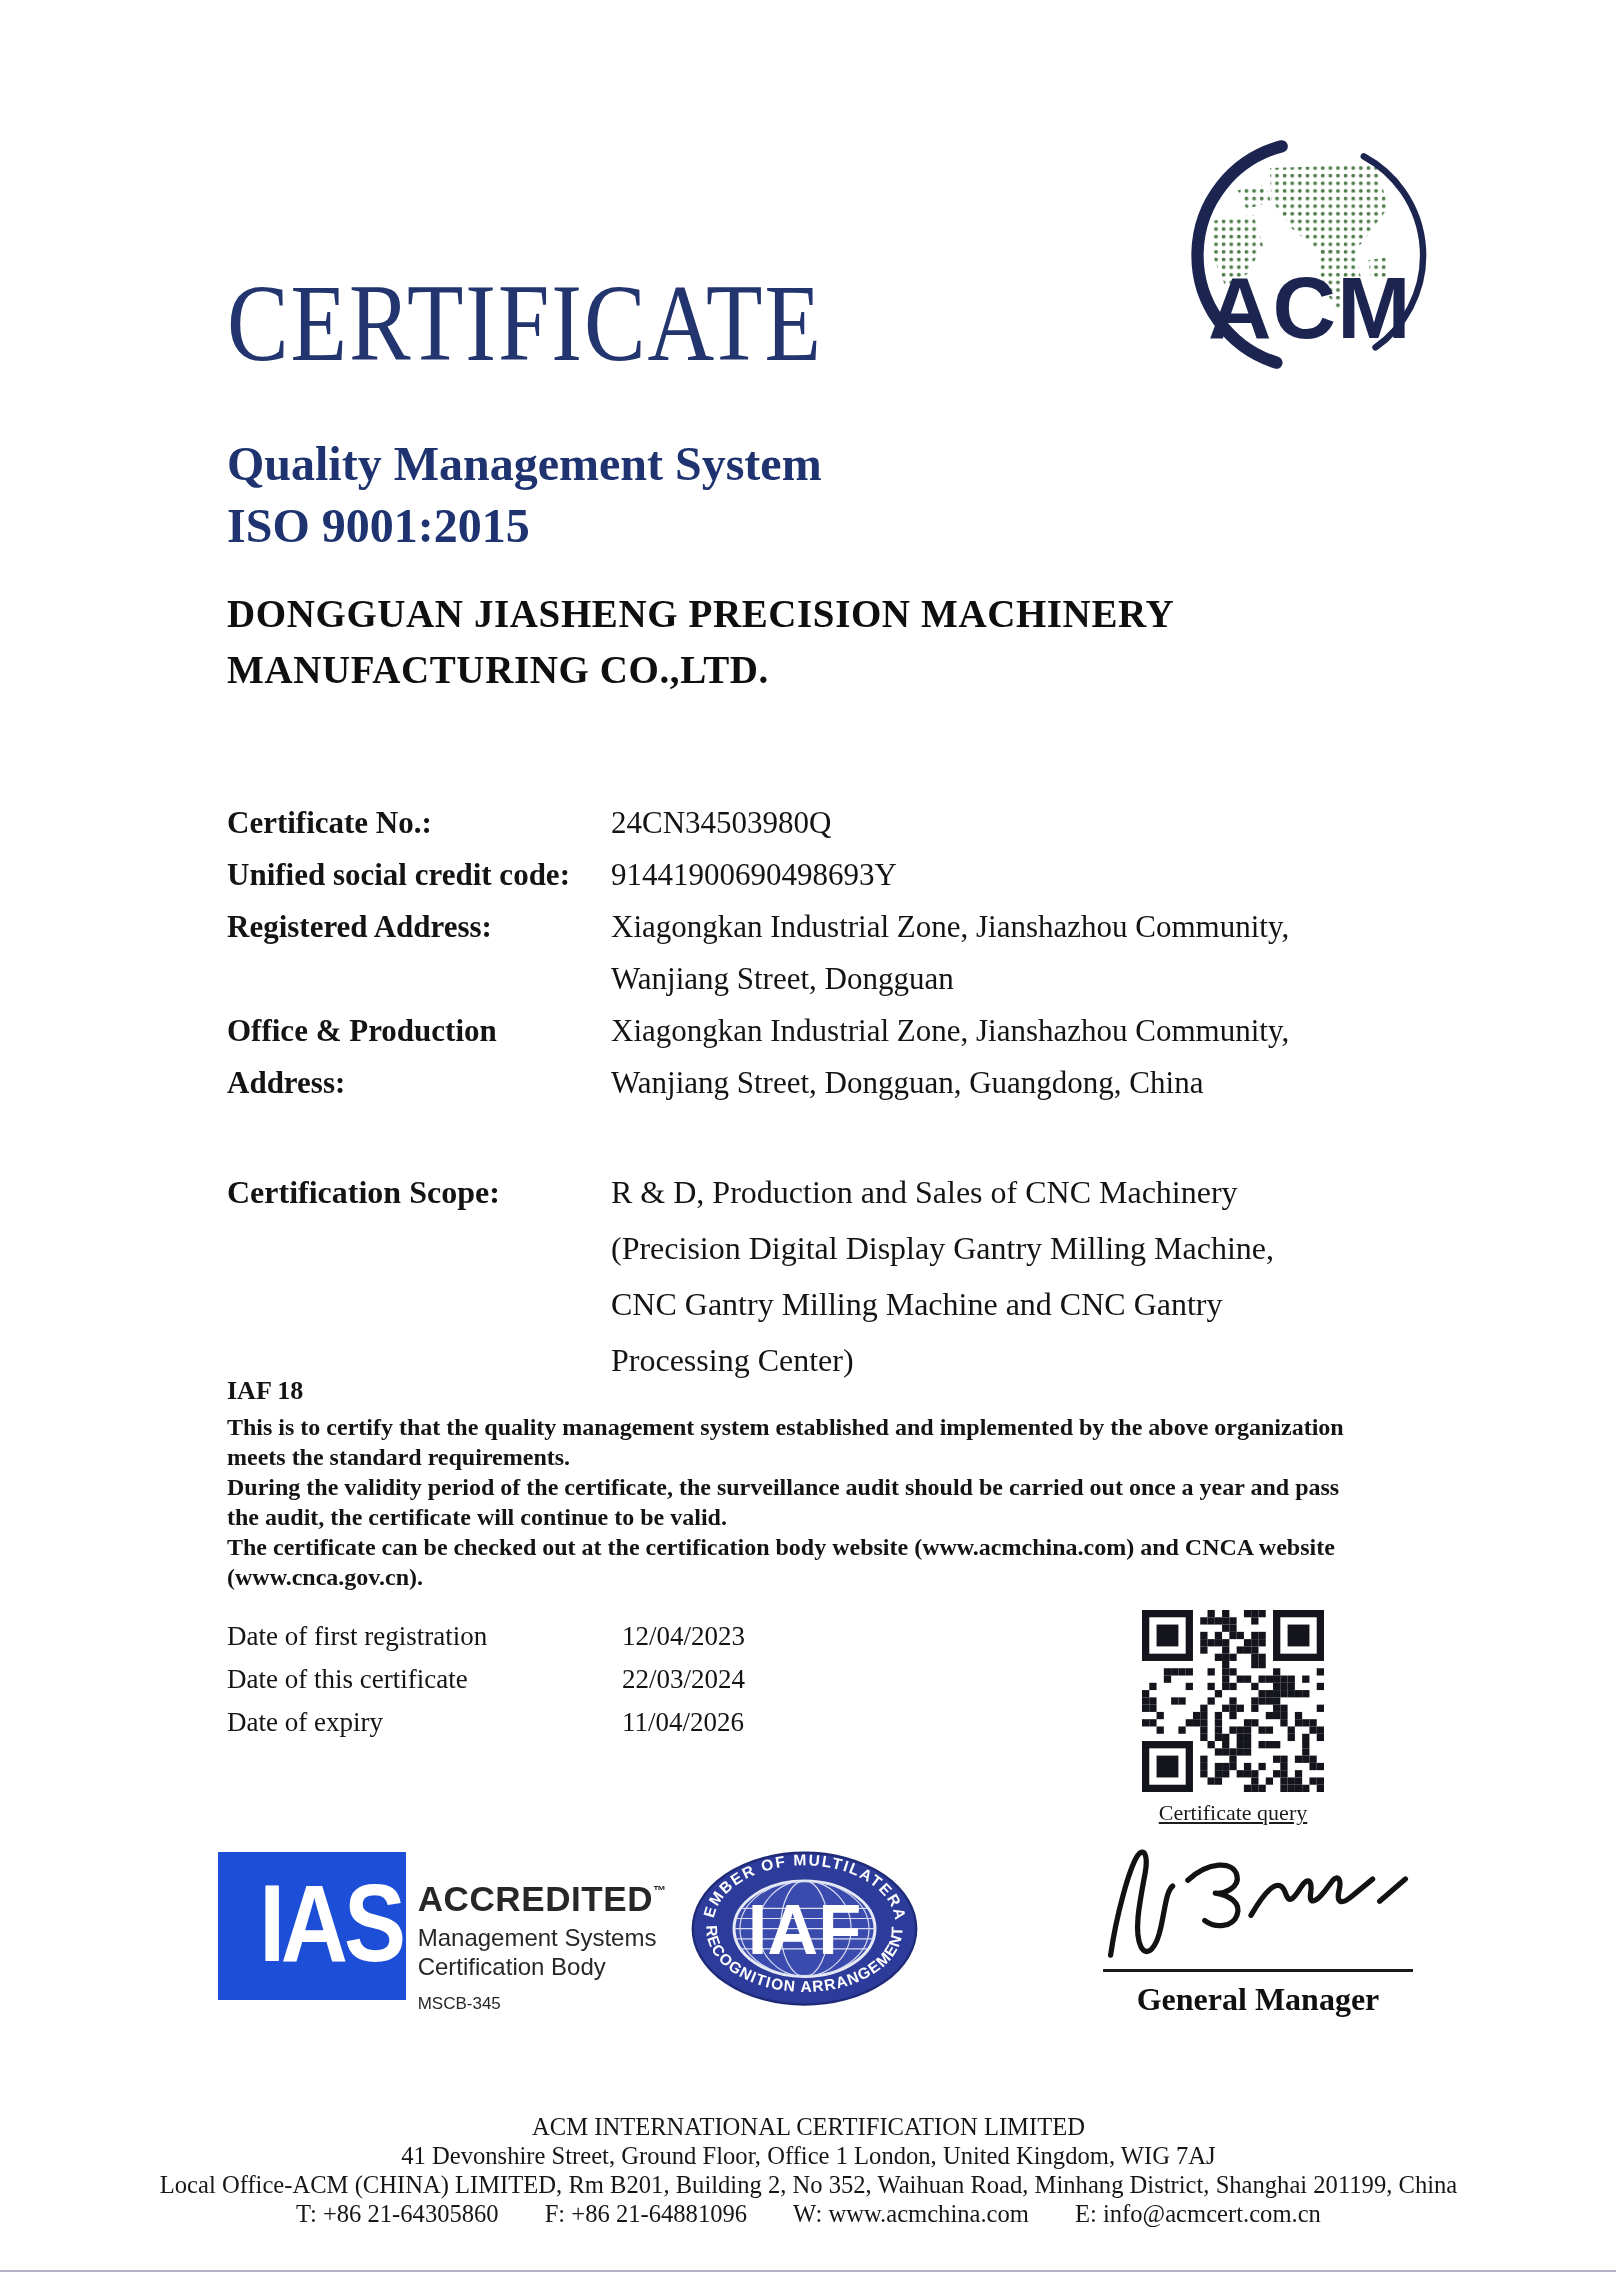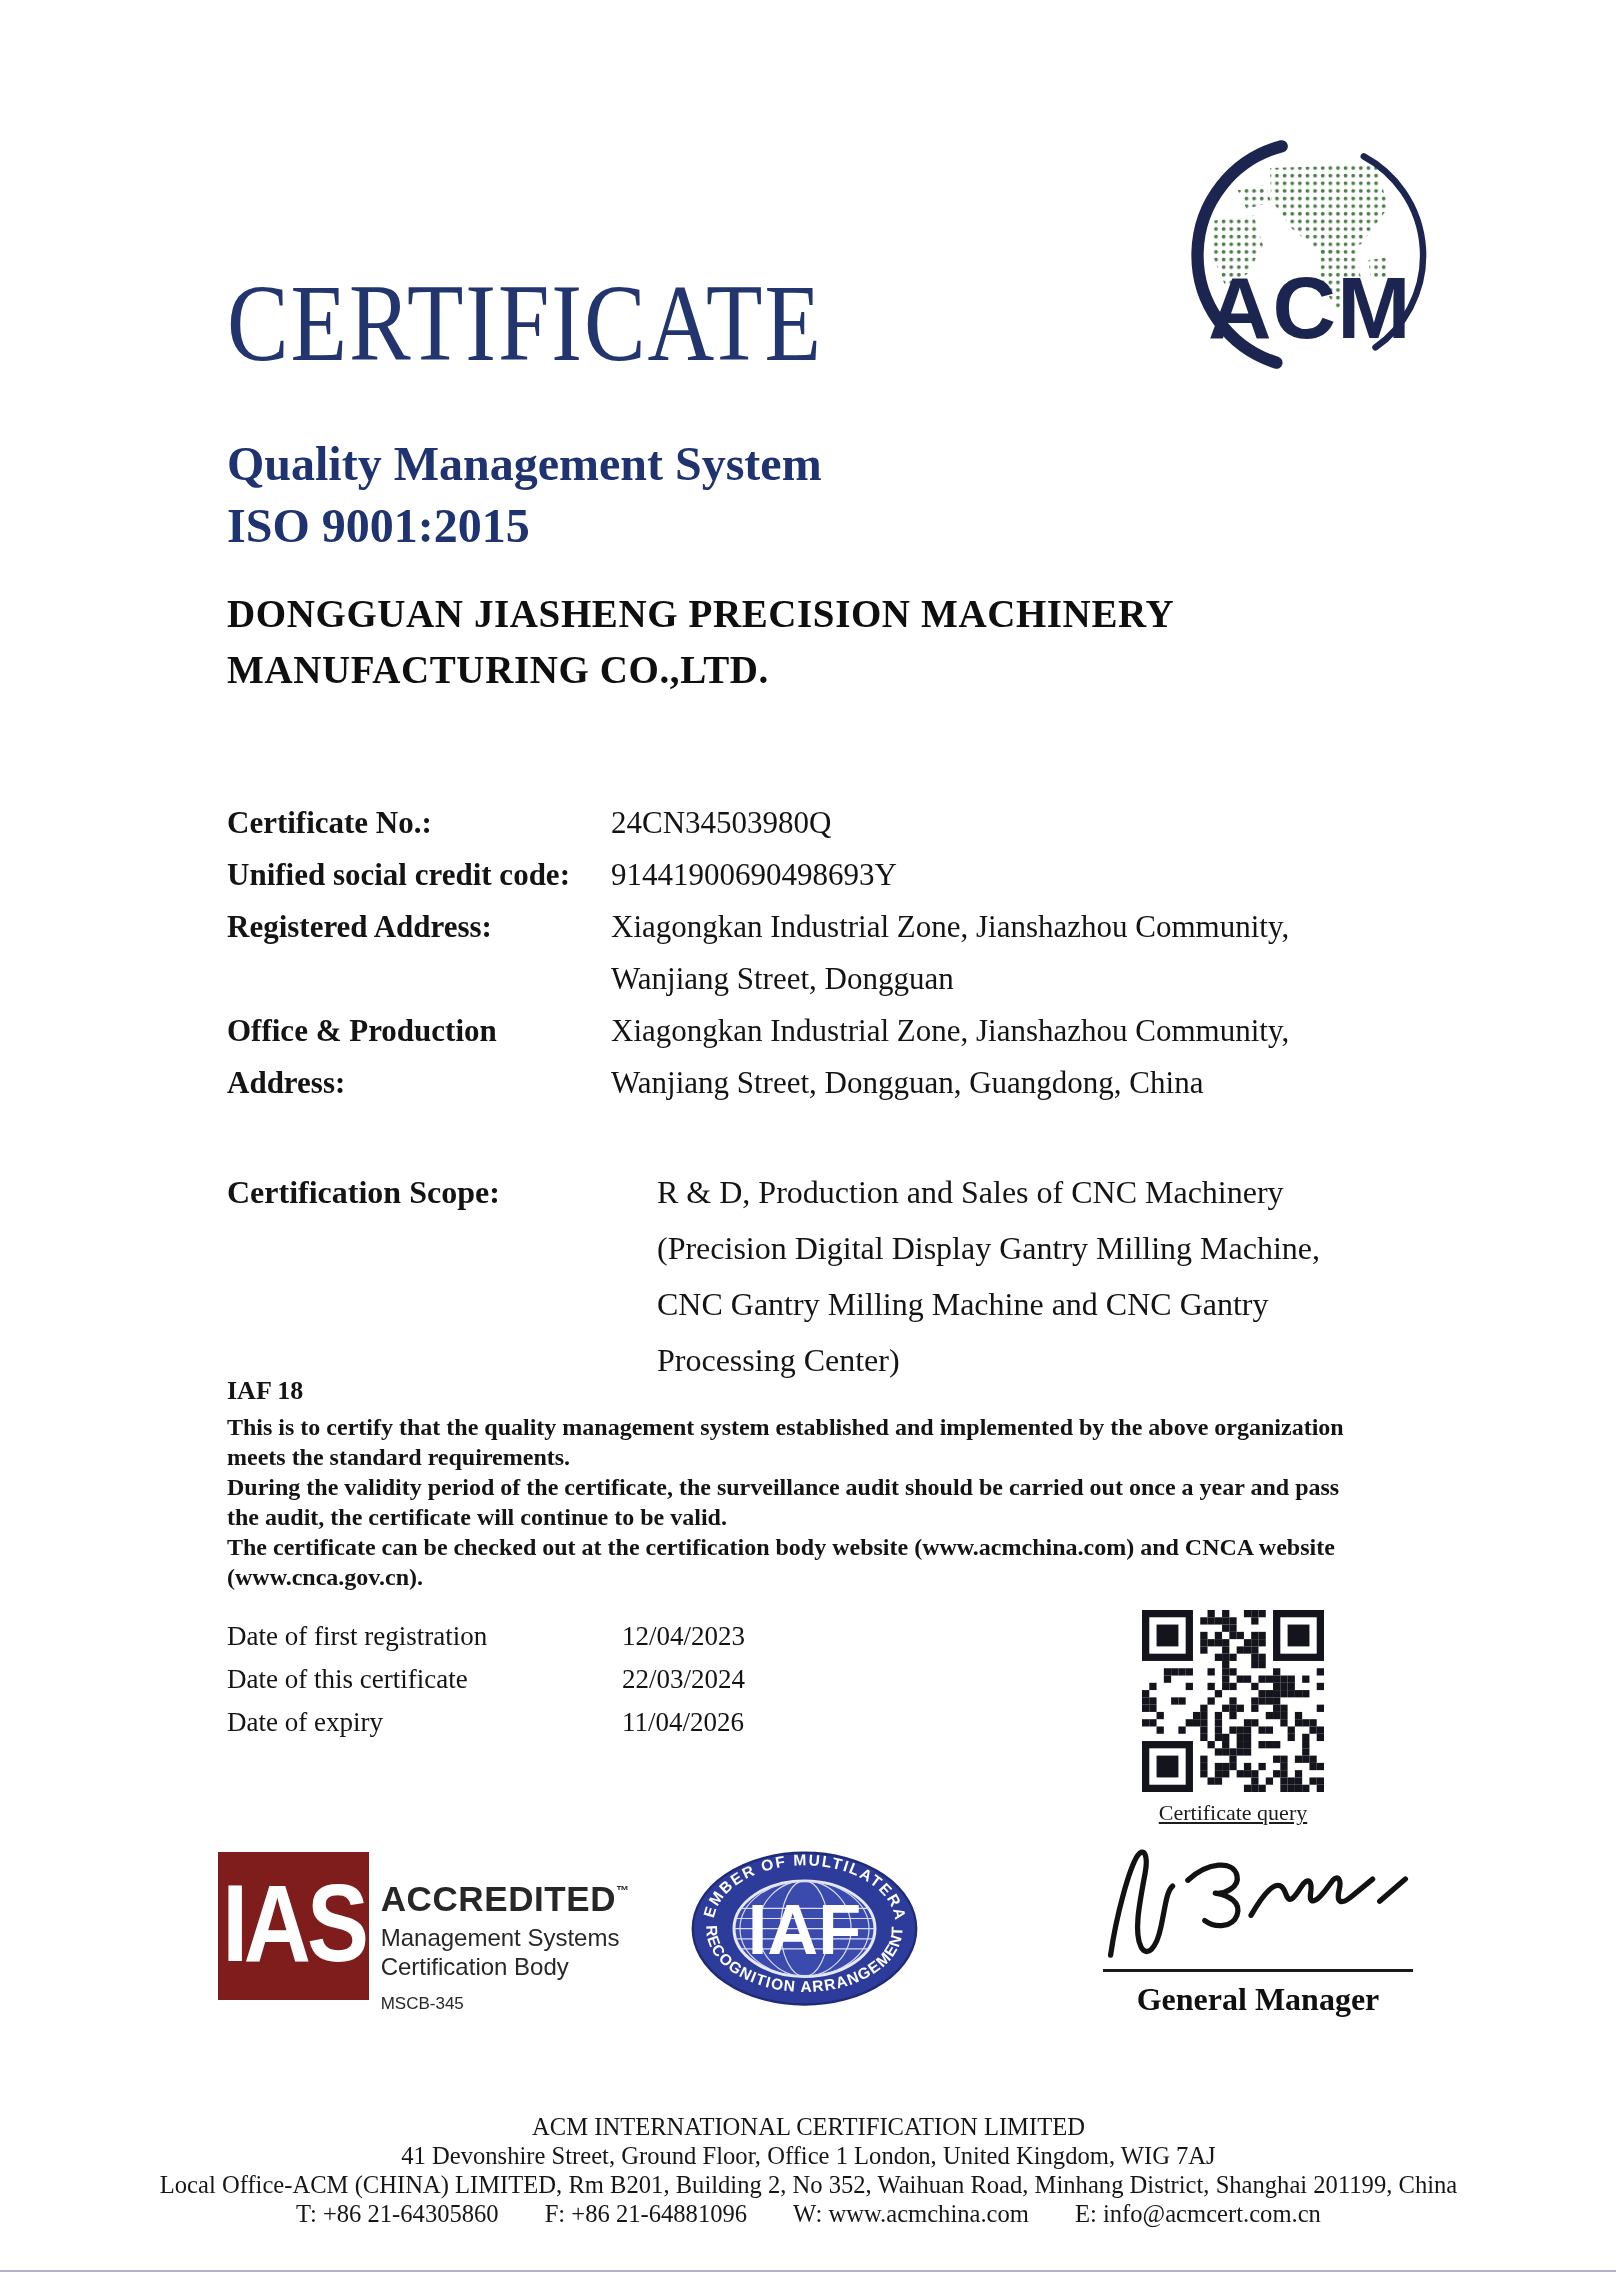--- a/index.html
+++ b/index.html
@@ -27,39 +27,39 @@
   
   .company{position:absolute;left:227px;top:586px;color:#0f0f0f;font-weight:bold;
            font-size:39px;line-height:56px;letter-spacing:0.6px;white-space:nowrap;}
   
   .details{position:absolute;left:227px;top:797px;display:grid;
            grid-template-columns:384px 832px;font-size:31px;line-height:52px;}
   .details .lbl{font-weight:bold;}
   .details .val div{white-space:nowrap;}
   
   .scope{position:absolute;left:227px;top:1164px;display:grid;
-         grid-template-columns:384px 832px;font-size:32px;gap:46px;}
+         grid-template-columns:384px 832px;font-size:32px;}
   .scope .lbl{font-weight:bold;line-height:56px;}
   .scope .val div{line-height:56px;white-space:nowrap;}
   
   .iaf18{position:absolute;left:227px;top:1375px;width:1248px;font-weight:bold;}
   .iaf18 .h{font-size:26px;line-height:32px;margin-bottom:4.7px;}
   .iaf18 .ln{font-size:24px;line-height:30px;white-space:nowrap;}
   
   .dates{position:absolute;left:227px;top:1615px;display:grid;
          grid-template-columns:395px auto;font-size:27px;font-weight:normal;line-height:43px;}
   
   .qr{position:absolute;left:1142px;top:1610px;width:182px;text-align:center;}
   .qr svg{display:block;width:182px;height:182px;}
   .qr .cap{margin-top:8.2px;font-size:22px;color:#1c1c1c;text-decoration:underline;}
   
   .ias{position:absolute;left:218px;top:1852px;display:flex;align-items:flex-start;
        font-family:"Liberation Sans", sans-serif;}
-  .ias .sq{width:151px;height:148px;background:#7f1d1d;display:flex;
-           align-items:center;justify-content:center;}
+  .ias .sq{width:151px;height:148px;background:#1d4ed8;display:flex;
+           align-items:center;justify-content:center;padding-left:37px;}
   .ias .sq span{color:#fff;font-weight:bold;font-size:93px;letter-spacing:-4.1px;
                 transform:scaleY(1.18) translateY(-2.3px);}
   .ias .txt{margin-left:11.7px;color:#272727;padding-top:20px;}
   .ias .acc{font-size:35px;font-weight:bold;letter-spacing:0.6px;line-height:37px;}
   .ias .acc sup{font-size:13px;vertical-align:16.4px;letter-spacing:0;}
   .ias .sub{font-size:24px;line-height:29px;margin-top:5.9px;}
   .ias .code{font-size:17px;line-height:29px;margin-top:8.2px;}
   
   .iafseal{position:absolute;left:691px;top:1851px;width:227px;height:156px;}
   

